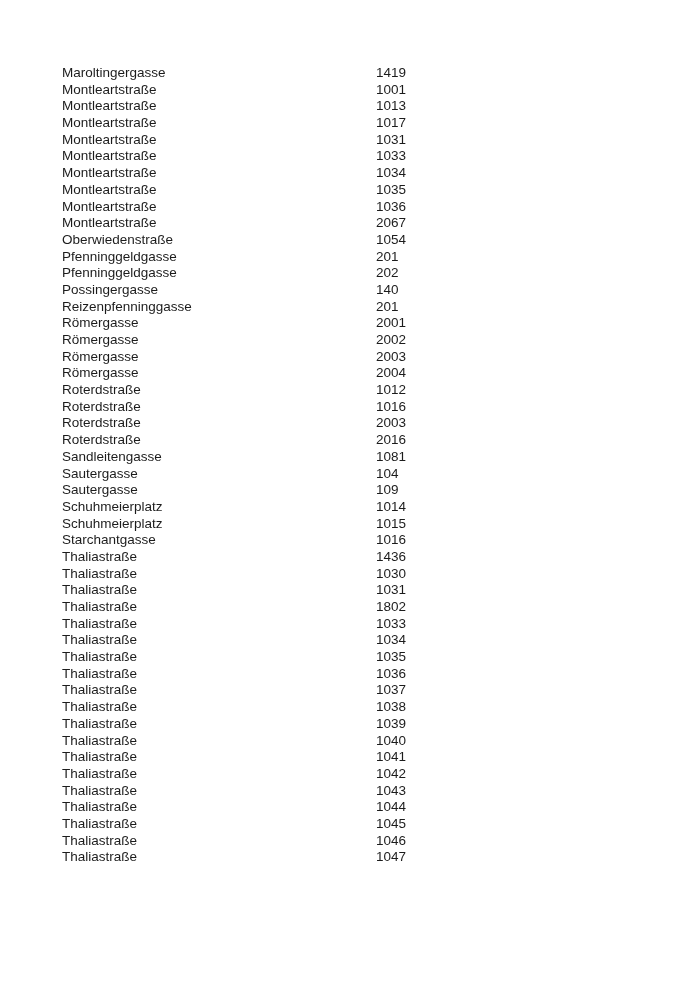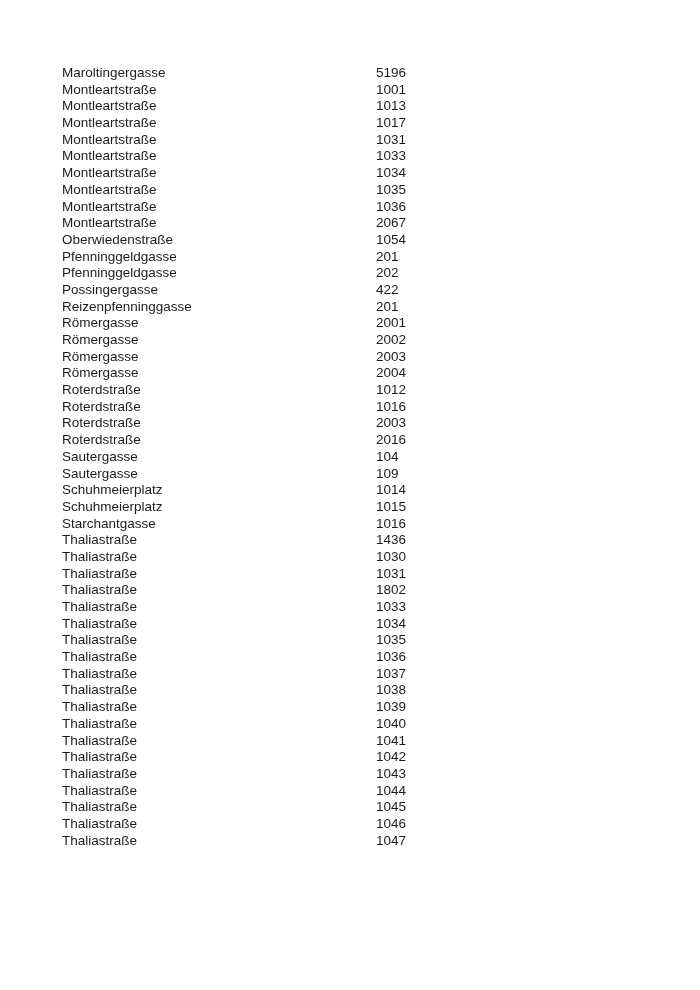--- a/index.html
+++ b/index.html
@@ -42,21 +42,21 @@
     display: inline-block;
   }
 </style>
 </head>
 <body>
 
 <div class="page">
   <div class="rows" id="rows">
       <div class="row">
         <span class="street-cell">Maroltingergasse</span>
-        <span class="number-cell">5196</span>
+        <span class="number-cell">1419</span>
       </div>
       <div class="row">
         <span class="street-cell">Montleartstraße</span>
         <span class="number-cell">1001</span>
       </div>
       <div class="row">
         <span class="street-cell">Montleartstraße</span>
         <span class="number-cell">1013</span>
       </div>
       <div class="row">
@@ -94,21 +94,21 @@
       <div class="row">
         <span class="street-cell">Pfenninggeldgasse</span>
         <span class="number-cell">201</span>
       </div>
       <div class="row">
         <span class="street-cell">Pfenninggeldgasse</span>
         <span class="number-cell">202</span>
       </div>
       <div class="row">
         <span class="street-cell">Possingergasse</span>
-        <span class="number-cell">422</span>
+        <span class="number-cell">140</span>
       </div>
       <div class="row">
         <span class="street-cell">Reizenpfenninggasse</span>
         <span class="number-cell">201</span>
       </div>
       <div class="row">
         <span class="street-cell">Römergasse</span>
         <span class="number-cell">2001</span>
       </div>
       <div class="row">
@@ -131,20 +131,24 @@
         <span class="street-cell">Roterdstraße</span>
         <span class="number-cell">1016</span>
       </div>
       <div class="row">
         <span class="street-cell">Roterdstraße</span>
         <span class="number-cell">2003</span>
       </div>
       <div class="row">
         <span class="street-cell">Roterdstraße</span>
         <span class="number-cell">2016</span>
+      </div>
+      <div class="row">
+        <span class="street-cell">Sandleitengasse</span>
+        <span class="number-cell">1081</span>
       </div>
       <div class="row">
         <span class="street-cell">Sautergasse</span>
         <span class="number-cell">104</span>
       </div>
       <div class="row">
         <span class="street-cell">Sautergasse</span>
         <span class="number-cell">109</span>
       </div>
       <div class="row">

